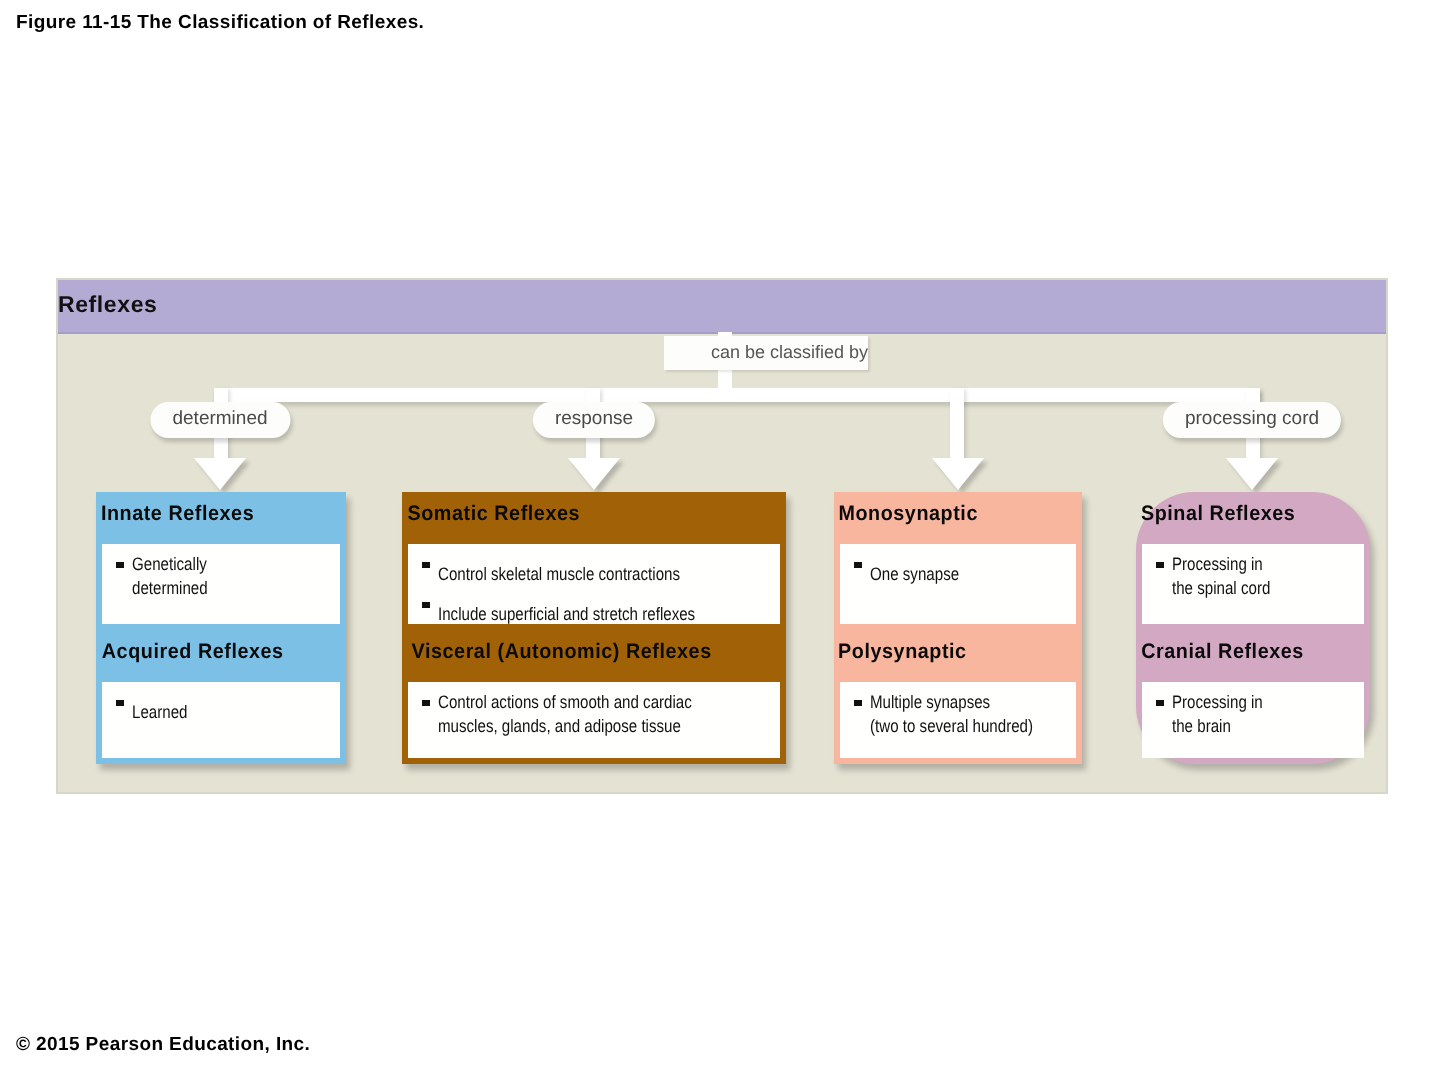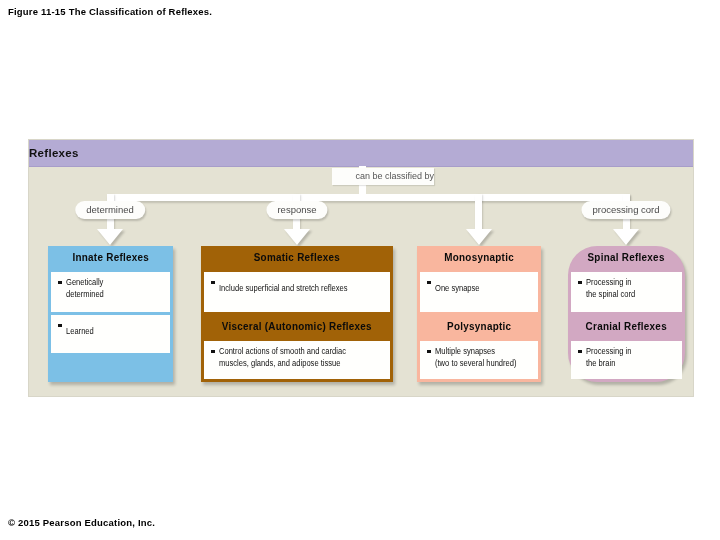--- a/index.html
+++ b/index.html
@@ -52,21 +52,21 @@
     position:absolute; top:61px; transform:translateX(-50%);
     height:18px; line-height:18px; padding:0 11px; border-radius:9px;
     background:#fdfdfb; box-shadow:1px 2px 2px rgba(0,0,0,0.18);
     font-size:9.5px; color:#4a4a4a; white-space:nowrap; z-index:2;
   }
   .col {
     position:absolute; top:106px; height:136px;
     box-shadow:2px 3px 3px rgba(0,0,0,0.22); z-index:2;
   }
   .hd {
-    height:23px; line-height:23px; text-align:center;
+    height:23px; line-height:23px; 
     font-size:10.5px; font-weight:bold; color:#0b0b0b; white-space:nowrap;
   }
   .hd span { display:inline-block; transform:scaleX(0.94); transform-origin:50% 50%; letter-spacing:0.3px; }
   .hd2 { margin-top:3px; }
   .bx { margin:3px 3px 0 3px; height:40px; background:#fffffd; overflow:hidden; }
   .bx2 { height:38px; margin-bottom:3px; }
   .bx ul { list-style:none; padding:5px 2px 2px 6px; }
   .bx li { position:relative; padding-left:9px; margin-bottom:2px; }
   .bx li::before {
     content:""; position:absolute; left:1px; top:3.5px;
@@ -107,31 +107,33 @@
   <div class="arrow" style="left:584px"></div>
 
   <div class="col" style="left: 19px; width: 125px; background-color: rgb(124, 192, 230);">
     <div class="hd"><span>Innate Reflexes</span></div>
     <div class="bx">
       <ul>
         <li><span>Genetically
 determined</span></li>
       </ul>
     </div>
+    <div class="hd hd2"><span>Acquired Reflexes</span></div>
     <div class="bx bx2">
       <ul>
         <li><span>Learned</span></li>
       </ul>
     </div>
   </div>
 
   <div class="col" style="left: 172px; width: 192px; background-color: #a16207;">
     <div class="hd"><span>Somatic Reflexes</span></div>
     <div class="bx">
       <ul>
+        <li><span>Control skeletal muscle contractions</span></li>
         <li><span>Include superficial and stretch reflexes</span></li>
       </ul>
     </div>
     <div class="hd hd2"><span>Visceral (Autonomic) Reflexes</span></div>
     <div class="bx bx2">
       <ul>
         <li><span>Control actions of smooth and cardiac
 muscles, glands, and adipose tissue</span></li>
       </ul>
     </div>

